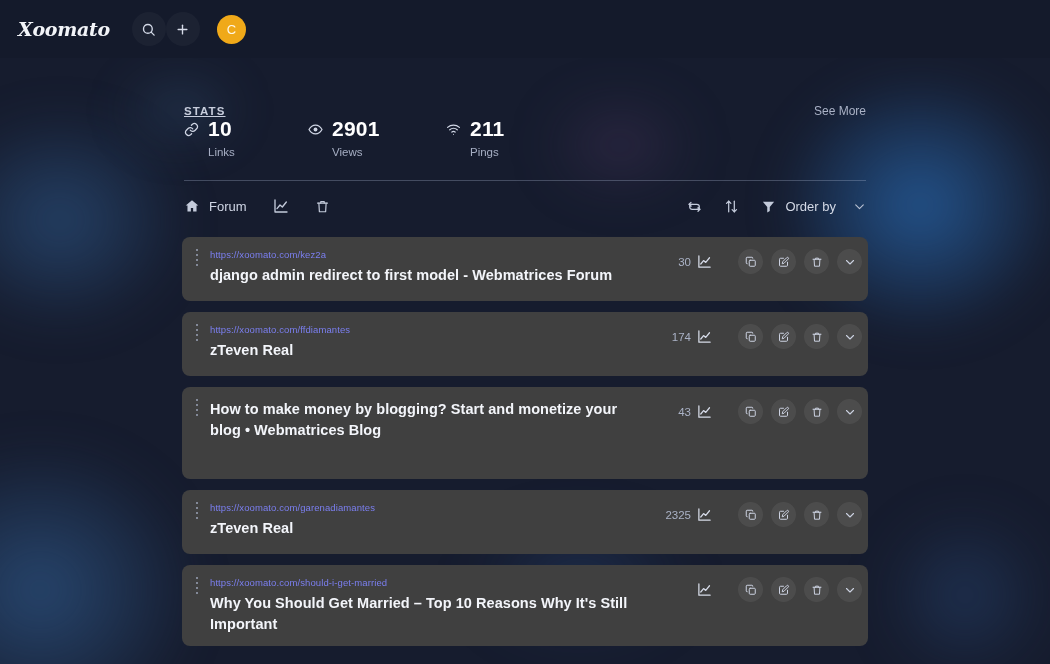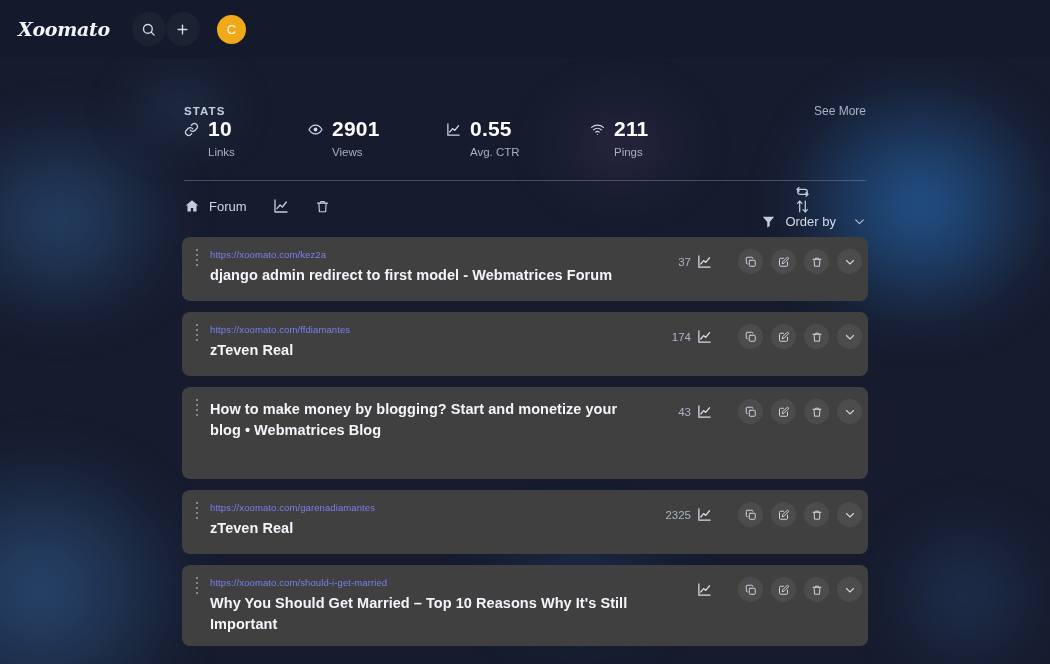--- a/index.html
+++ b/index.html
@@ -156,20 +156,21 @@
     display: flex;
     align-items: baseline;
     justify-content: space-between;
     padding: 0 2px;
   }
   #stats-title {
     font-size: 11.5px;
     font-weight: bold;
     letter-spacing: 1.1px;
     color: #c7cddc;
+    text-decoration: underline;
   }
   #see-more {
     font-size: 12px;
     color: #aab2c6;
     cursor: pointer;
   }
   #stats-row {
     display: flex;
     padding: 0 2px;
   }
@@ -200,21 +201,21 @@
   }
 
   
   #toolbar {
     display: flex;
     align-items: center;
     height: 50px;
     padding: 0 2px;
   }
   .tb-left { display: flex; align-items: center; }
-  .tb-right { display: flex; align-items: center; margin-left: auto; flex-direction: column; }
+  .tb-right { display: flex; align-items: flex-end; margin-left: auto; }
   .tb-btn {
     display: flex;
     align-items: center;
     color: #c4cbdb;
     cursor: pointer;
     margin-right: 26px;
   }
   .tb-btn:last-child { margin-right: 0; }
   .tb-btn .lab { font-size: 13px; margin-left: 9px; color: #cfd5e4; }
   .tb-right .tb-btn { margin-right: 22px; }
@@ -352,32 +353,20 @@
             <circle cx="12" cy="12" r="3.1" fill="currentColor" stroke="none"></circle>
           </svg>
         </span>
         <div>
           <div class="stat-val">2901</div>
           <div class="stat-lab">Views</div>
         </div>
       </div>
 
 
-      <div class="stat" style="width:144px">
-        <span class="stat-icon">
-          <svg width="15" height="15" viewBox="0 0 24 24" fill="none" stroke="currentColor" stroke-width="2" stroke-linecap="round" stroke-linejoin="round">
-            <polyline points="3,3 3,21 21,21"></polyline>
-            <polyline points="6,16 10.5,10.5 14,13.5 20,6"></polyline>
-          </svg>
-        </span>
-        <div>
-          <div class="stat-val">0.55</div>
-          <div class="stat-lab">Avg. CTR</div>
-        </div>
-      </div>
 
       <div class="stat">
         <span class="stat-icon">
           <svg width="15" height="15" viewBox="0 0 24 24" fill="none" stroke="currentColor" stroke-width="2" stroke-linecap="round" stroke-linejoin="round">
             <path d="M2.6 8.6a14 14 0 0 1 18.8 0"></path>
             <path d="M6 12.4a9 9 0 0 1 12 0"></path>
             <path d="M9.4 16.1a4.2 4.2 0 0 1 5.2 0"></path>
             <circle cx="12" cy="19.6" r="0.9" fill="currentColor" stroke="none"></circle>
           </svg>
         </span>
@@ -472,21 +461,21 @@
           <i></i>
             <i></i>
             <i></i>
             <i></i>
         </div>
         <div class="card-body">
           <div class="card-url">https://xoomato.com/kez2a</div>
           <div class="card-title">django admin redirect to first model - Webmatrices Forum</div>
         </div>
         <div class="card-right">
-          <span class="card-count">37</span>
+          <span class="card-count">30</span>
           <span class="count-chart">
             <svg width="15" height="15" viewBox="0 0 24 24" fill="none" stroke="currentColor" stroke-width="2" stroke-linecap="round" stroke-linejoin="round">
               <polyline points="3,3 3,21 21,21"></polyline>
               <polyline points="6,16 10.5,10.5 14,13.5 20,6"></polyline>
             </svg>
           </span>
           <span class="act">
             <svg width="12" height="12" viewBox="0 0 24 24" fill="none" stroke="currentColor" stroke-width="2" stroke-linecap="round" stroke-linejoin="round">
               <rect x="8.5" y="8.5" width="12" height="12" rx="1.8"></rect>
               <path d="M4.5 15.5h-.3a1.7 1.7 0 0 1-1.7-1.7V4.2a1.7 1.7 0 0 1 1.7-1.7h9.6a1.7 1.7 0 0 1 1.7 1.7v.3"></path>

